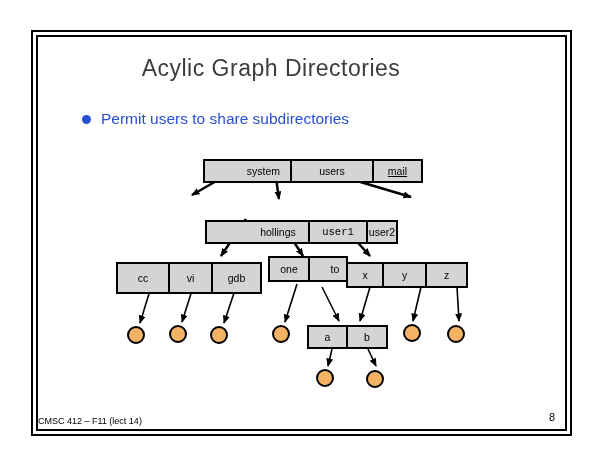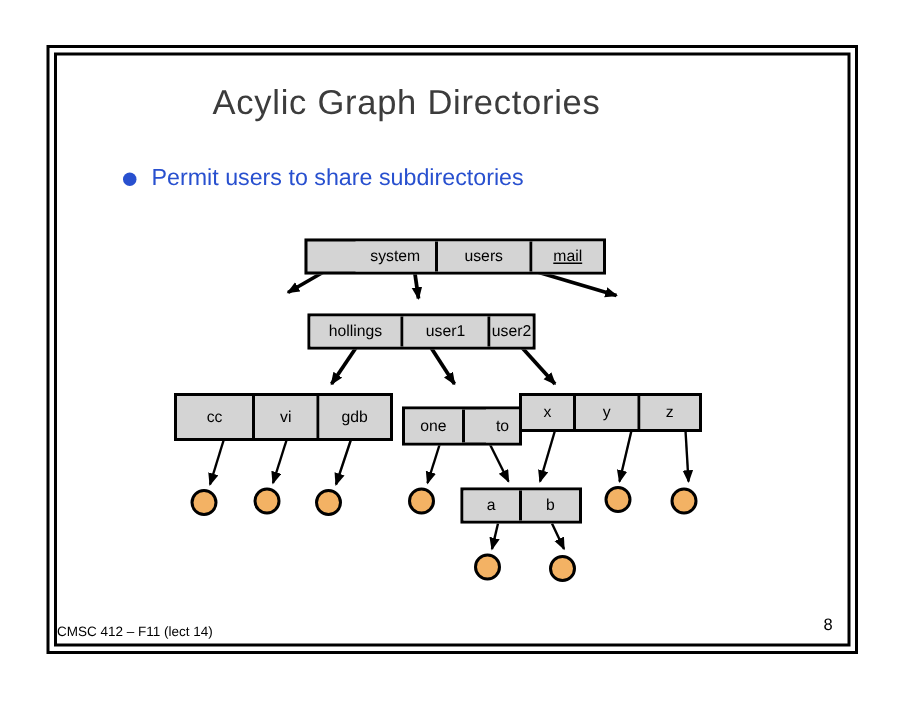--- a/index.html
+++ b/index.html
@@ -94,34 +94,34 @@
       <line x1="297" y1="284" x2="285" y2="322" stroke="#000000" stroke-width="1.6" marker-end="url(#ah)"></line>
       <line x1="322" y1="287" x2="339" y2="321" stroke="#000000" stroke-width="1.6" marker-end="url(#ah)"></line>
       <line x1="370" y1="287" x2="360" y2="321" stroke="#000000" stroke-width="1.6" marker-end="url(#ah)"></line>
       <line x1="421" y1="287" x2="413" y2="321" stroke="#000000" stroke-width="1.6" marker-end="url(#ah)"></line>
       <line x1="457" y1="287" x2="459" y2="321" stroke="#000000" stroke-width="1.6" marker-end="url(#ah)"></line>
       <line x1="332" y1="349" x2="328" y2="366" stroke="#000000" stroke-width="1.6" marker-end="url(#ah)"></line>
       <line x1="368" y1="349" x2="376" y2="366" stroke="#000000" stroke-width="1.6" marker-end="url(#ah)"></line>
     </svg>
     <div class="dirbox" style="left: 203px; top: 159px; height: 24px;">
       <div class="dircell divider" style="width: 55px; margin-left: 32px;">system</div>
-      <div class="dircell divider" style="width: 63px; text-align: center;">users</div>
+      <div class="dircell divider" style="width: 82px; text-align: center;">users</div>
       <div class="dircell" style="width: 47px; text-decoration: underline;">mail</div>
     </div>
-    <div class="dirbox" style="left: 205px; top: 209px; height: 24px;">
+    <div class="dirbox" style="left: 205px; top: 220px; height: 24px; padding-left: 41px;">
       <div class="dircell divider" style="width: 62px;">hollings</div>
-      <div class="dircell divider" style="width: 58px;">user1</div>
+      <div class="dircell divider" style="width: 58px; font-family: Liberation Mono, monospace;">user1</div>
       <div class="dircell" style="width: 28px;">user2</div>
     </div>
     <div class="dirbox" style="left: 116px; top: 262px; height: 32px;">
       <div class="dircell divider" style="width: 52px;">cc</div>
       <div class="dircell divider" style="width: 43px;">vi</div>
       <div class="dircell" style="width: 47px;">gdb</div>
     </div>
-    <div class="dirbox" style="left: 268px; top: 271px; height: 26px;">
+    <div class="dirbox" style="left: 268px; top: 256px; height: 26px;">
       <div class="dircell divider" style="width: 40px;">one</div>
       <div class="dircell" style="width: 22px; margin-left: 14px;">to</div>
     </div>
     <div class="dirbox" style="left: 346px; top: 262px; height: 26px;">
       <div class="dircell divider" style="width: 36px;">x</div>
       <div class="dircell divider" style="width: 43px;">y</div>
       <div class="dircell" style="width: 39px;">z</div>
     </div>
     <div class="dirbox" style="left: 307px; top: 325px; height: 24px;">
       <div class="dircell divider" style="width: 39px;">a</div>

